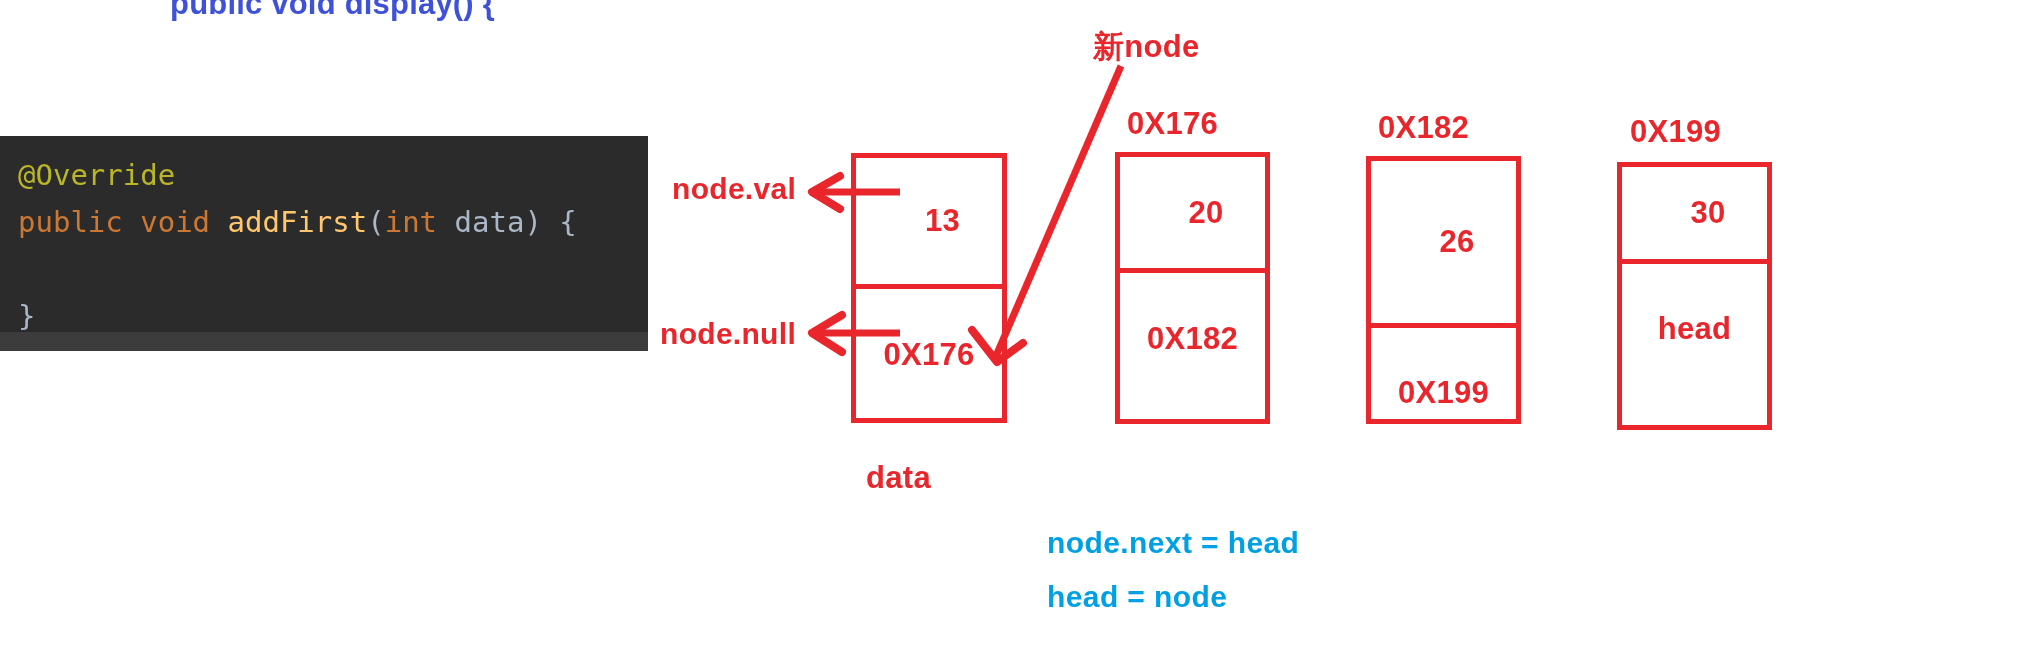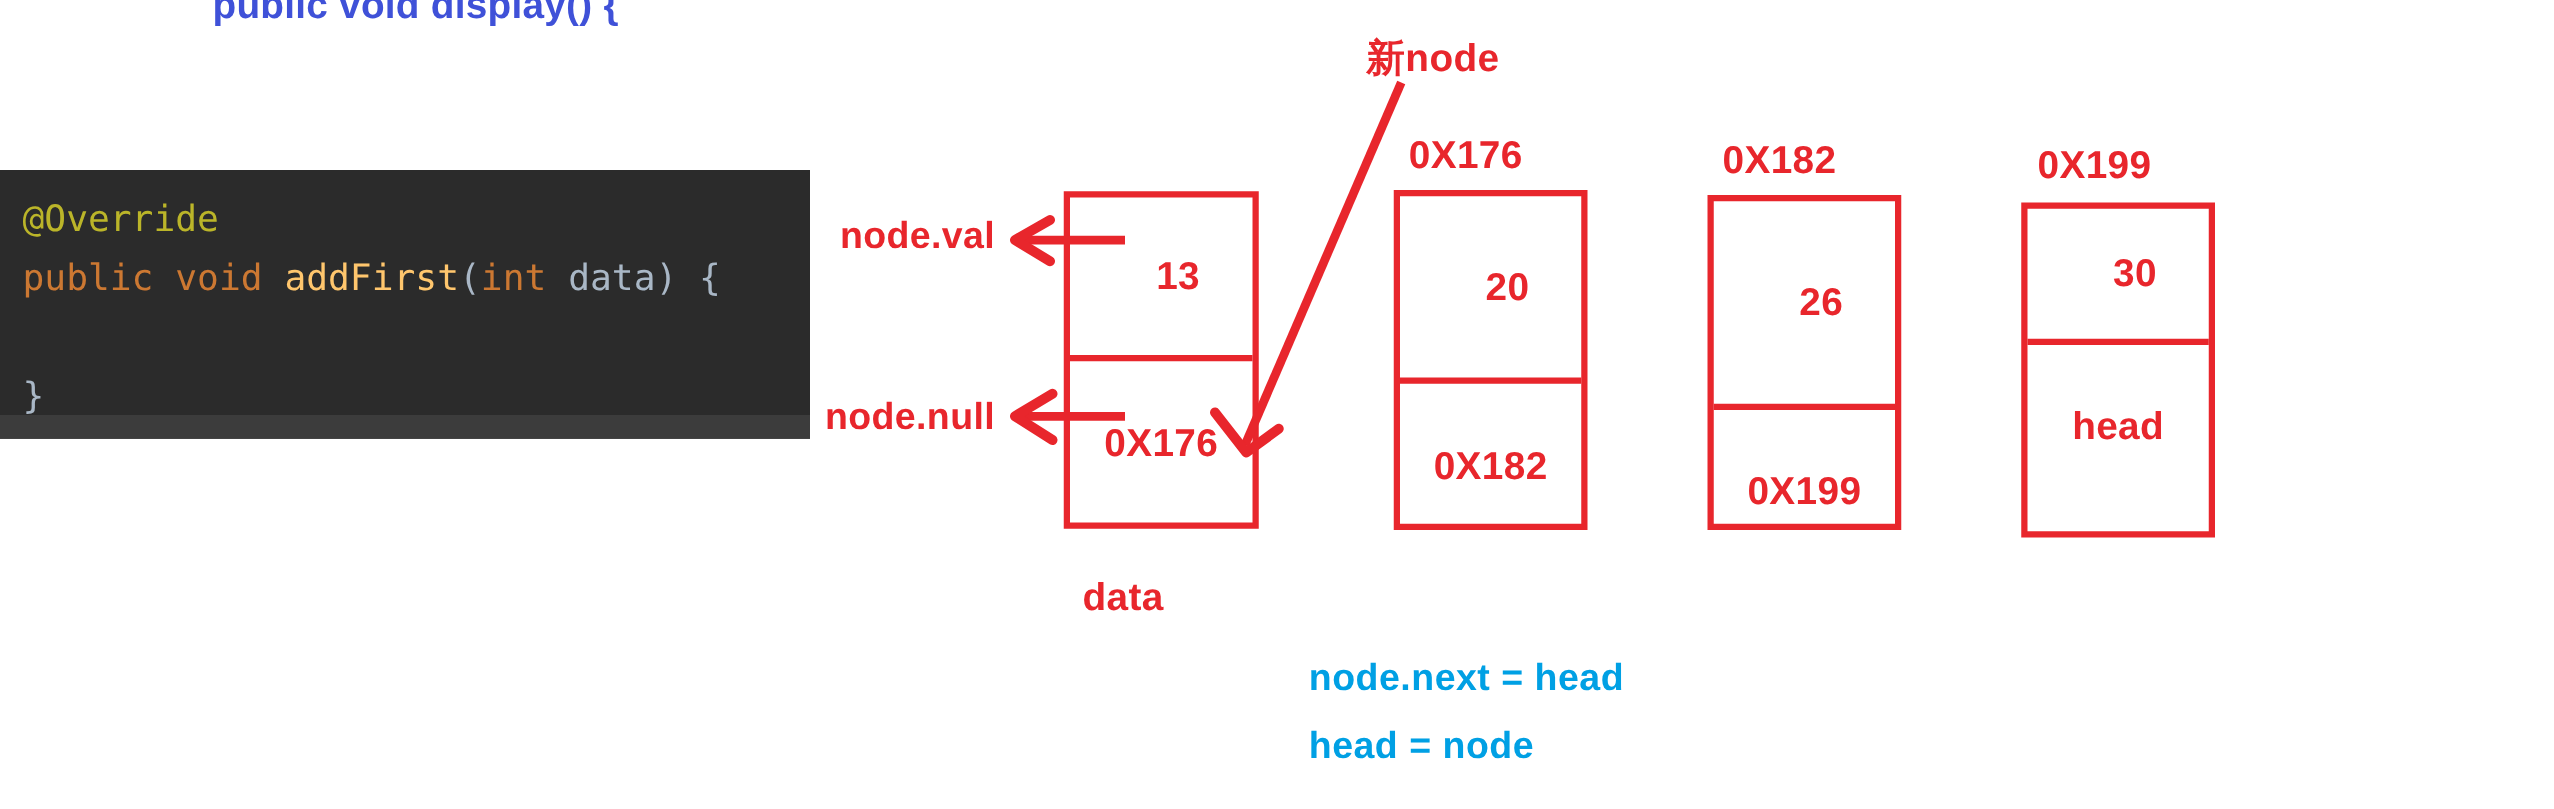--- a/index.html
+++ b/index.html
@@ -142,31 +142,31 @@
   <div class="red-label addr-label" style="left:1127px; top:106px;">0X176</div>
   <div class="red-label addr-label" style="left:1378px; top:110px;">0X182</div>
   <div class="red-label addr-label" style="left:1630px; top:114px;">0X199</div>
 
   <div class="node-box" style="left:851px; top:153px; width:156px; height:270px;">
     <div class="node-cell top" style="height:131px;">13</div>
     <div class="node-cell" style="height:131px;">0X176</div>
   </div>
 
   <div class="node-box" style="left:1115px; top:152px; width:155px; height:272px;">
-    <div class="node-cell top" style="height:150px;">20</div>
+    <div class="node-cell top" style="height:116px;">20</div>
     <div class="node-cell" style="height:131px;">0X182</div>
   </div>
 
   <div class="node-box" style="left:1366px; top:156px; width:155px; height:268px;">
     <div class="node-cell top" style="height:167px;">26</div>
     <div class="node-cell" style="height:129px;">0X199</div>
   </div>
 
   <div class="node-box" style="left:1617px; top:162px; width:155px; height:268px;">
-    <div class="node-cell top" style="height:109px;">30</div>
+    <div class="node-cell top" style="height:97px;">30</div>
     <div class="node-cell" style="height:129px;">head</div>
   </div>
 
   <div class="blue-stmt" style="left:1047px; top:580px;">head = node</div>
   <div class="blue-stmt" style="left:1047px; top:526px;">node.next  = head</div>
 
   <svg id="arrows" viewBox="0 0 2043 647">
 
     <g>
       <line x1="900" y1="192" x2="818" y2="192" stroke="#e8262c" stroke-width="7"></line>

